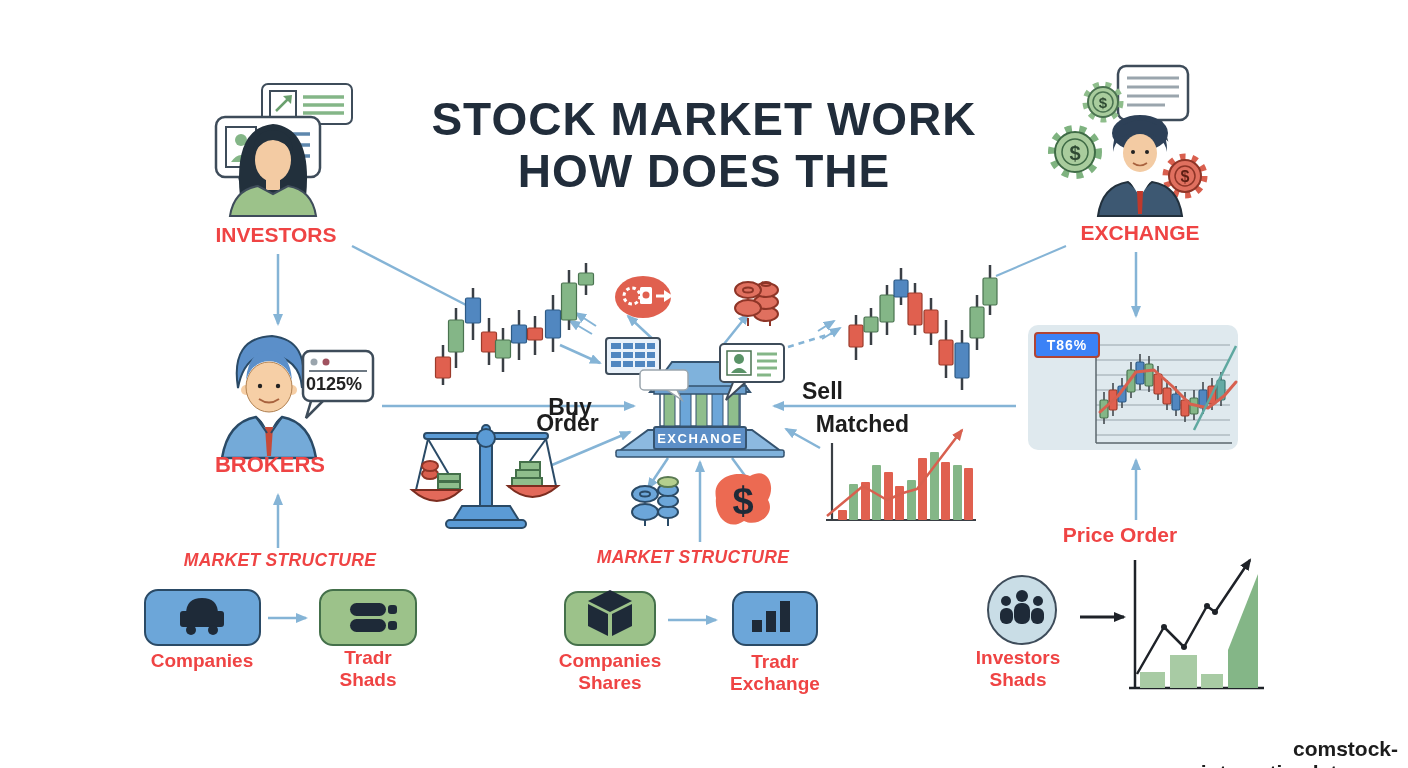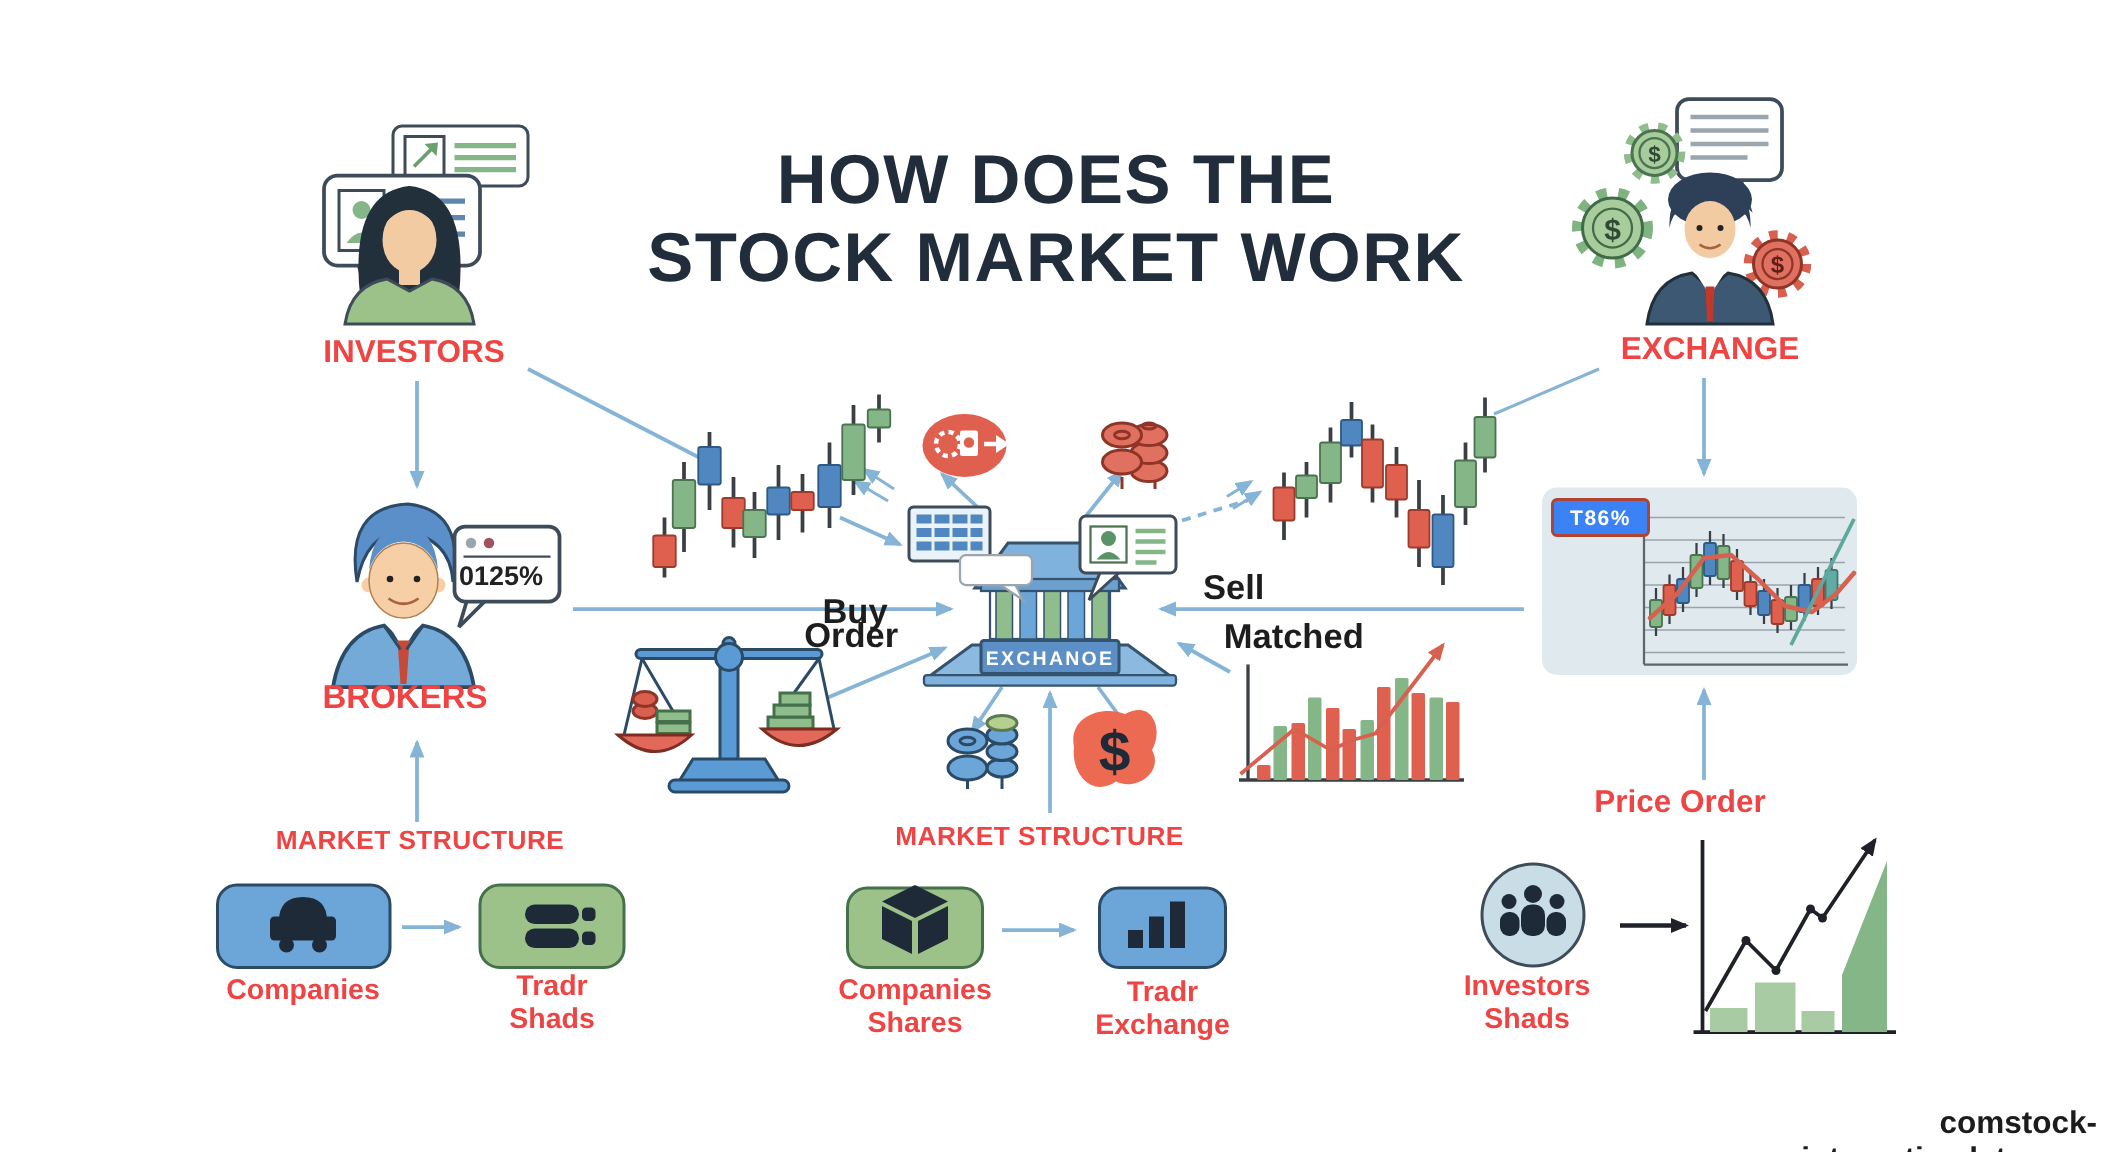--- a/index.html
+++ b/index.html
@@ -3,21 +3,21 @@
 <meta charset="utf-8">
 <style>
   html,body{margin:0;padding:0;background:#ffffff;}
   #stage{position:relative;width:1408px;height:768px;background:#ffffff;overflow:hidden;
          font-family:"Liberation Sans",sans-serif;}
   #art{position:absolute;left:0;top:0;}
   .lbl{position:absolute;font-weight:bold;color:#ef4444;text-align:center;line-height:1.15;}
   .title{left:354px;top:94px;width:700px;font-size:46px;letter-spacing:1px;color:#212d3b;line-height:1.12;}
   .big{font-size:21px;}
   .flow{font-size:23px;color:#1d1d1d;}
-  .head{font-size:17.5px;letter-spacing:.3px;}
+  .head{font-size:17.5px;letter-spacing:.3px;font-style:italic;}
   .card{font-size:19px;}
   .bubble-txt{font-size:18px;color:#222;}
   .badge{position:absolute;left:1034px;top:332px;width:62px;height:22px;background:#3b82f6;
          border:2px solid #b04434;border-radius:4px;color:#fff;font-size:14px;font-weight:bold;
          text-align:center;line-height:22px;letter-spacing:1px;}
   .watermark{position:absolute;left:1120px;top:737px;width:278px;text-align:right;
              font-size:21px;color:#1c1c1c;font-weight:bold;}
 </style>
 </head>
 <body>
@@ -424,22 +424,22 @@
     <rect x="733" y="592" width="84" height="53" rx="13" fill="#6ca6d9" stroke="#2a4a66" stroke-width="2"></rect>
     <g fill="#1e2a38">
       <rect x="752" y="620" width="10" height="12"></rect>
           <rect x="766" y="611" width="10" height="21"></rect>
           <rect x="780" y="601" width="10" height="31"></rect>
     </g>
   </g>
 </svg>
 
 <div class="lbl title">
+  <div>STOCK MARKET WORK</div>
   <div>HOW DOES THE</div>
-  <div>STOCK MARKET WORK</div>
 </div>
 
 <div class="lbl big" style="left:206px;top:223px;width:140px;">INVESTORS</div>
 <div class="lbl big" style="left:1075px;top:221px;width:130px;">EXCHANGE</div>
 <div class="lbl big" style="left:212px;top:452px;width:116px;font-size:22px;">BROKERS</div>
 <div class="lbl bubble-txt" style="left:306px;top:374px;width:51px;">0125%</div>
 
 <div class="lbl flow" style="left:540px;top:394px;width:60px;">Buy</div>
 <div class="lbl flow" style="left:525px;top:410px;width:85px;">Order</div>
 <div class="lbl flow" style="left:795px;top:378px;width:55px;">Sell</div>

